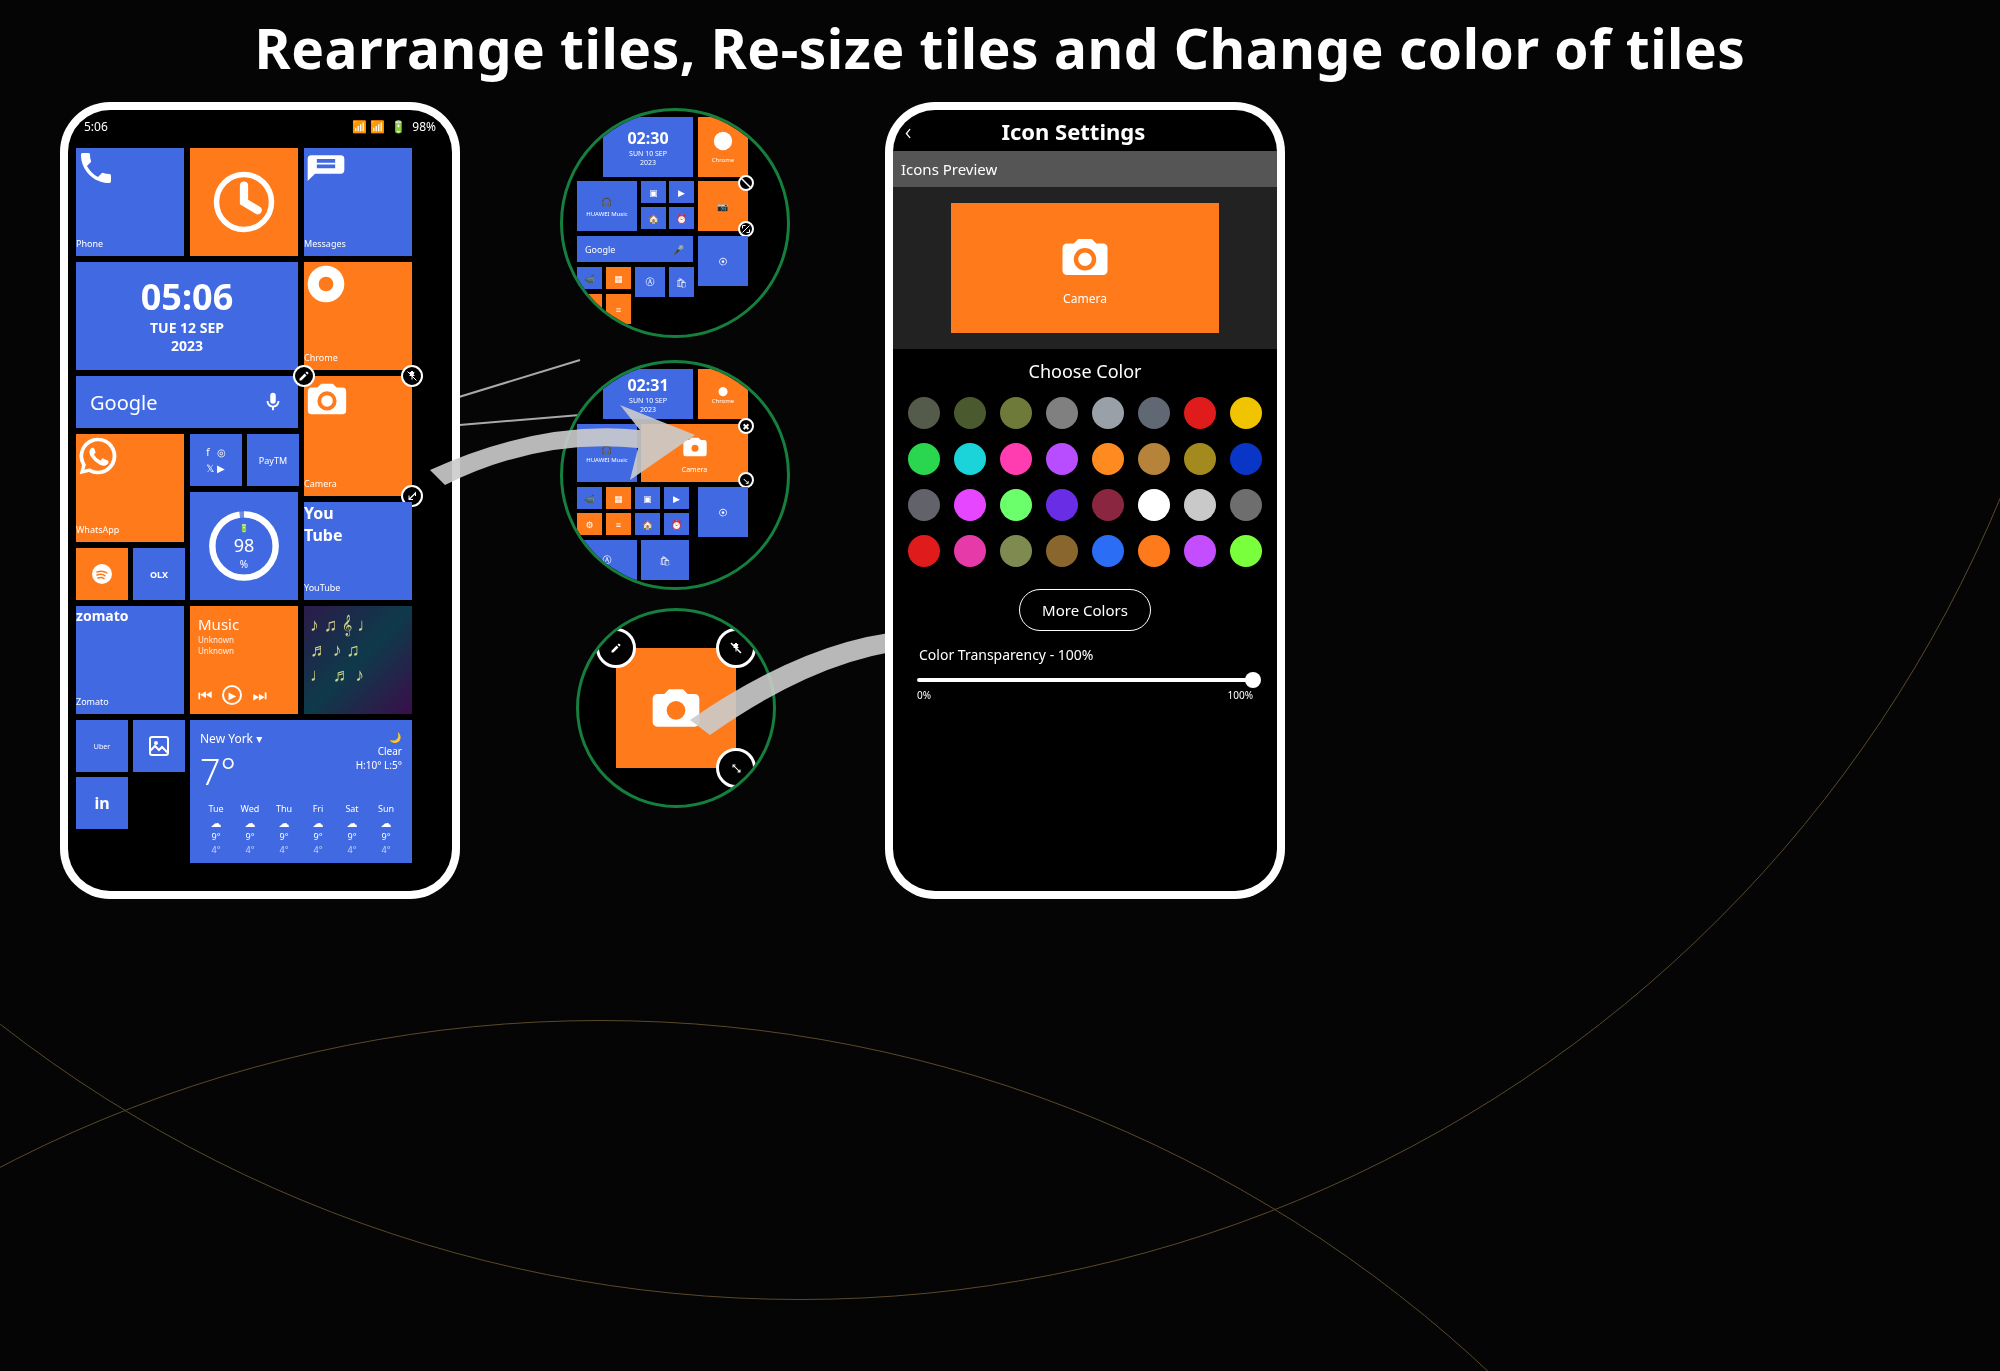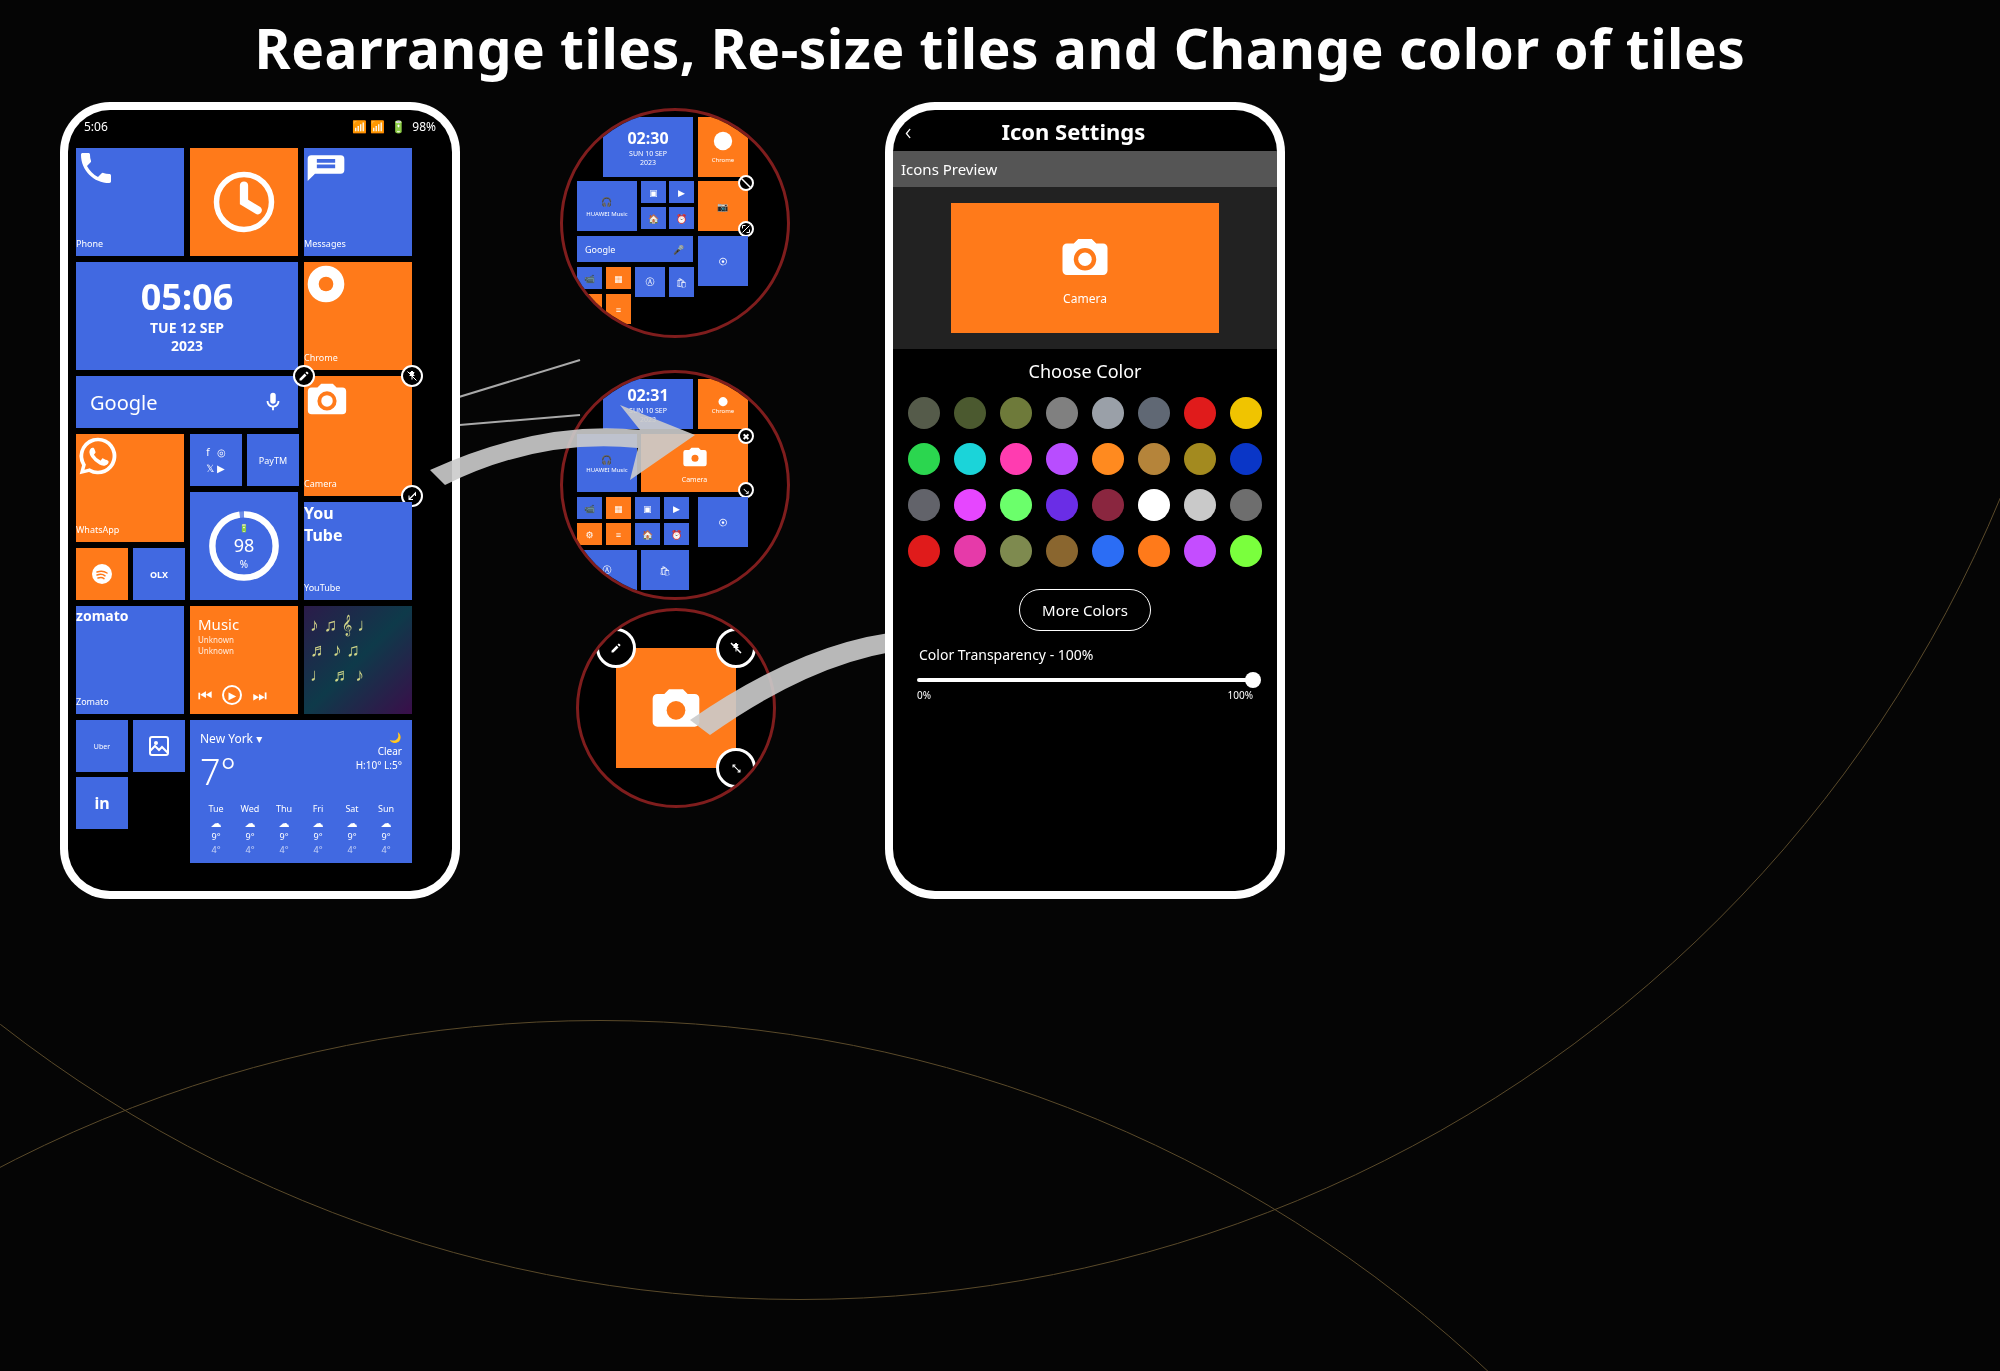--- a/index.html
+++ b/index.html
@@ -34,23 +34,23 @@
   .preview .pl{font-size:12px}
   .sec-t{font-size:18px;text-align:center;padding:10px 0}
   .palette{display:grid;grid-template-columns:repeat(8,32px);gap:14px;justify-content:center;padding:4px 0}
   .sw{width:32px;height:32px;border-radius:50%}
   .more-btn{display:block;margin:18px auto 14px;border:1px solid #fff;background:transparent;color:#fff;border-radius:24px;padding:10px 22px;font-size:15px}
   .trlabel{font-size:14px;padding:0 26px}
   .slider{position:relative;margin:14px 24px 2px;height:4px;background:#fff;border-radius:2px}
   .slider .knob{position:absolute;right:-8px;top:-6px;width:16px;height:16px;border-radius:50%;background:#fff}
   .slabs{display:flex;justify-content:space-between;padding:4px 24px;font-size:10px}
   
-  .callout{position:absolute;border-radius:50%;border:3px solid #7f1d1d;overflow:hidden;background:#000}
+  .callout{position:absolute;border-radius:50%;border:3px solid #15803d;overflow:hidden;background:#000}
   .c1{left:560px;top:108px;width:230px;height:230px}
-  .c2{left:560px;top:370px;width:230px;height:230px}
+  .c2{left:560px;top:360px;width:230px;height:230px}
   .c3{left:576px;top:608px;width:200px;height:200px}
   .mini{position:relative;width:100%;height:100%}
   .mt{position:absolute;color:#fff;display:flex;align-items:center;justify-content:center;font-size:9px}
   
   .arrow{position:absolute;fill:#ccc;opacity:.9}
   
   .edit-badge{position:absolute;width:22px;height:22px;border-radius:50%;background:#000;border:2px solid #fff;display:flex;align-items:center;justify-content:center}
   .edit-badge svg{width:12px;height:12px}
 </style>
 </head>

